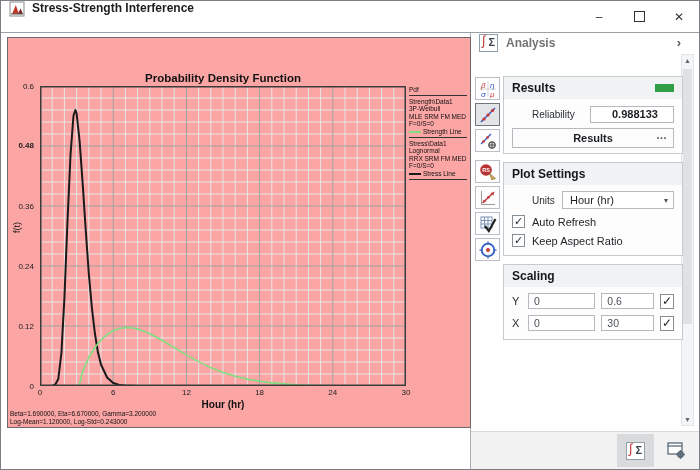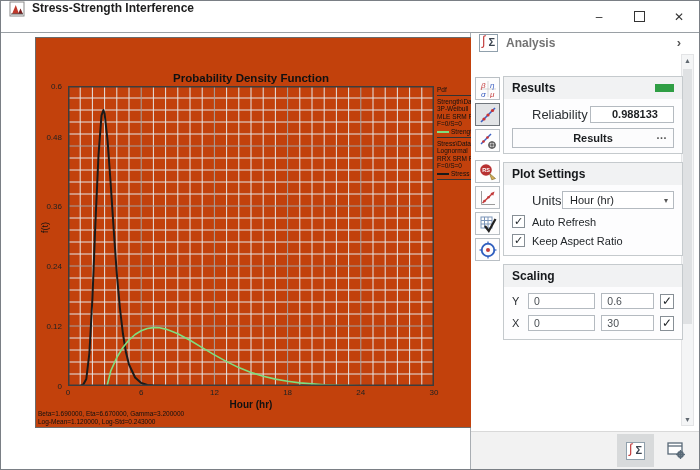--- a/index.html
+++ b/index.html
@@ -15,21 +15,21 @@
   .title{font-size:12px;font-weight:bold;color:#1d1d1d;margin-left:7px;}
   .wincontrols{margin-left:auto;display:flex;height:100%;}
   .winbtn{width:40px;height:100%;display:flex;align-items:center;justify-content:center;
     font-size:12px;color:#333;cursor:default;}
   .maxbox{width:9px;height:9px;border:1px solid #333;display:inline-block;}
   
   .main{position:absolute;top:32px;left:0;right:0;bottom:0;display:flex;}
   .left{width:470px;position:relative;background:#fff;border-right:1px solid #a9aeb3;box-sizing:border-box;}
   .rightpanel{flex:1;position:relative;background:#fff;}
   
-  .paper{position:absolute;left:6px;top:4px;width:462px;height:389px;border:1px solid #6b6b6b;background:#c2410c;margin-left:28px;}
+  .paper{position:absolute;left:6px;top:4px;width:462px;height:389px;border:1px solid #6b6b6b;background:#fca5a5;}
   .chart-title{position:absolute;left:32px;top:34px;width:366px;text-align:center;
     font-size:11.5px;font-weight:600;color:#111;}
   .chart{position:absolute;left:32px;top:48px;width:366px;height:300px;}
   .yticks{position:absolute;left:0;top:48px;width:29px;height:300px;font-size:8px;color:#222;}
   .yticks .tick{position:absolute;right:3px;}
   .xticks{position:absolute;left:32px;top:350px;width:366px;height:10px;font-size:8px;color:#222;}
   .xticks .tick{position:absolute;top:0;transform:translateX(-50%);}
   .ylab{position:absolute;left:4px;top:195px;transform:rotate(-90deg);transform-origin:left top;
     font-size:9px;color:#111;}
   .xlab{position:absolute;left:32px;top:361px;width:366px;text-align:center;font-size:10px;
@@ -60,21 +60,21 @@
   .tool.selected{background:#e2e4e6;border-color:#70767c;}
   .tool.grpgap{margin-top:5px;}
   
   .content{position:absolute;top:43px;left:32px;width:180px;}
   .box{border:1px solid #c5cacd;background:#fdfdfe;margin-bottom:8px;}
   .box-header{height:22px;display:flex;align-items:center;padding:0 8px;background:#f1f2f3;
     font-weight:bold;font-size:12px;color:#15181b;}
   .box-body{padding:3px 8px 5px 8px;}
   .swatch{margin-left:auto;width:19px;height:8px;}
   .frow{display:flex;align-items:center;height:24px;}
-  .frow .lab{font-size:13px;color:#2b2f33;flex:1;padding-left:20px;}
+  .frow .lab{font-size:10px;color:#2b2f33;flex:1;padding-left:20px;}
   .frow .lab.dim{color:#8a9096;}
   .field{width:84px;height:17px;border:1px solid #b4bac0;background:#fff;font-size:11px;
     display:flex;align-items:center;padding-left:21px;box-sizing:border-box;color:#1c1f22;}
   .field.bold{font-weight:600;}
   .field.dim{color:#9aa0a6;}
   .btn{height:18px;border:1px solid #b4bac0;background:#fcfcfd;display:flex;align-items:center;
     justify-content:center;font-size:11px;font-weight:600;color:#1c1f22;position:relative;margin-top:2px;}
   .btn .more{position:absolute;right:6px;top:0;font-size:11px;color:#555;}
   .cbox{width:13px;height:13px;border:1px solid #878f96;background:#fff;display:inline-flex;
     align-items:center;justify-content:center;font-size:11px;line-height:11px;color:#1d2226;box-sizing:border-box;}
@@ -120,21 +120,21 @@
 </div>
 
 <div class="main">
 
   <div class="left">
     <div class="paper">
       <div class="chart-title">Probability Density Function</div>
       <div class="ylab">f(t)</div>
       <div class="yticks" id="yticks">
           <div class="tick" style="top: -4.5px;">0.6</div>
-          <div class="tick" style="top: 47px;">0.48</div>
+          <div class="tick" style="top: 55px; font-weight: bold;">0.48</div>
           <div class="tick" style="top: 115.5px;">0.36</div>
           <div class="tick" style="top: 175.5px;">0.24</div>
           <div class="tick" style="top: 235.5px;">0.12</div>
           <div class="tick" style="top: 295.5px;">0</div>
         </div>
       <div class="chart">
         <svg id="chart-svg" width="366" height="300" viewBox="0 0 366 300">
             <line x1="12.2" y1="0" x2="12.2" y2="300" stroke="#e5e5e5" stroke-width="1"></line>
             <line x1="24.4" y1="0" x2="24.4" y2="300" stroke="#e5e5e5" stroke-width="1"></line>
             <line x1="36.6" y1="0" x2="36.6" y2="300" stroke="#e5e5e5" stroke-width="1"></line>

